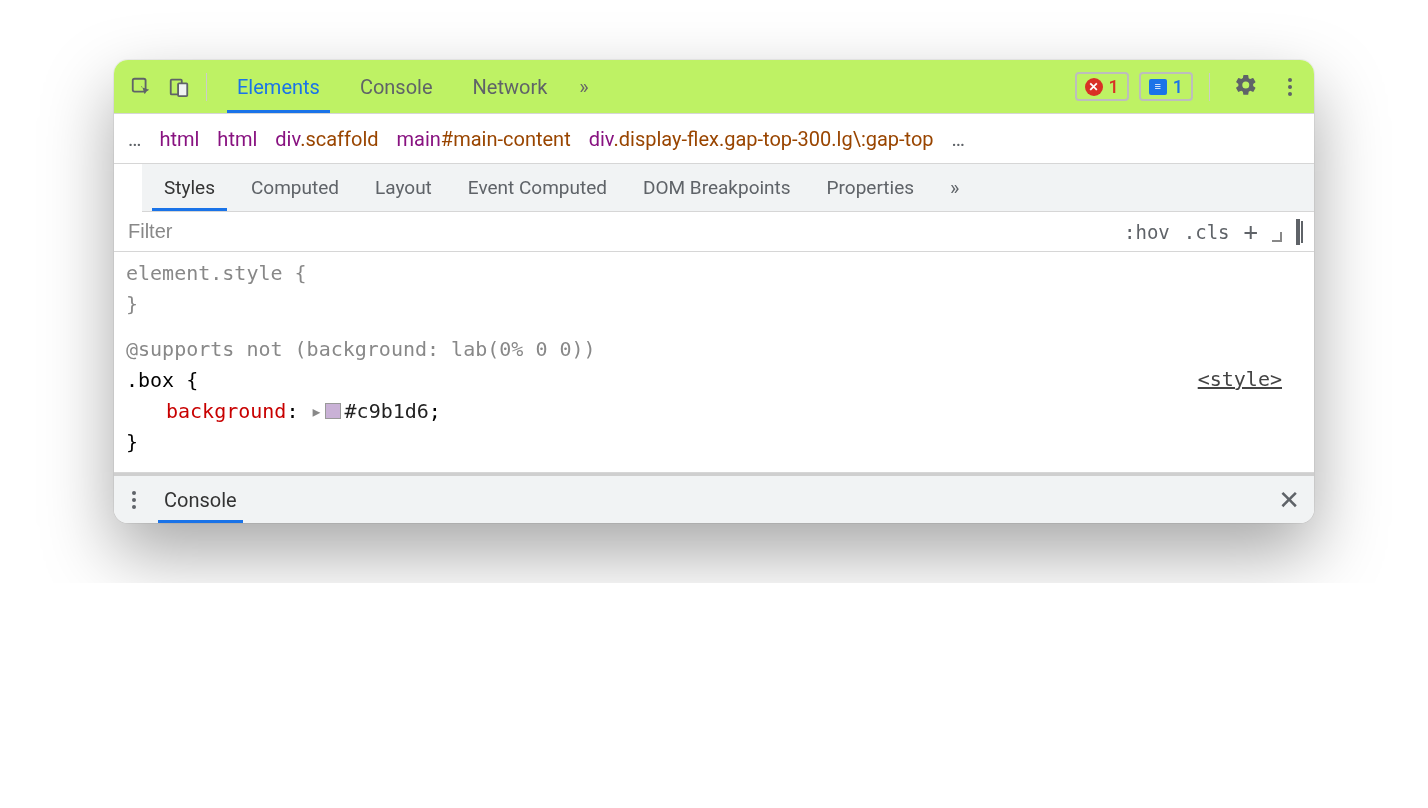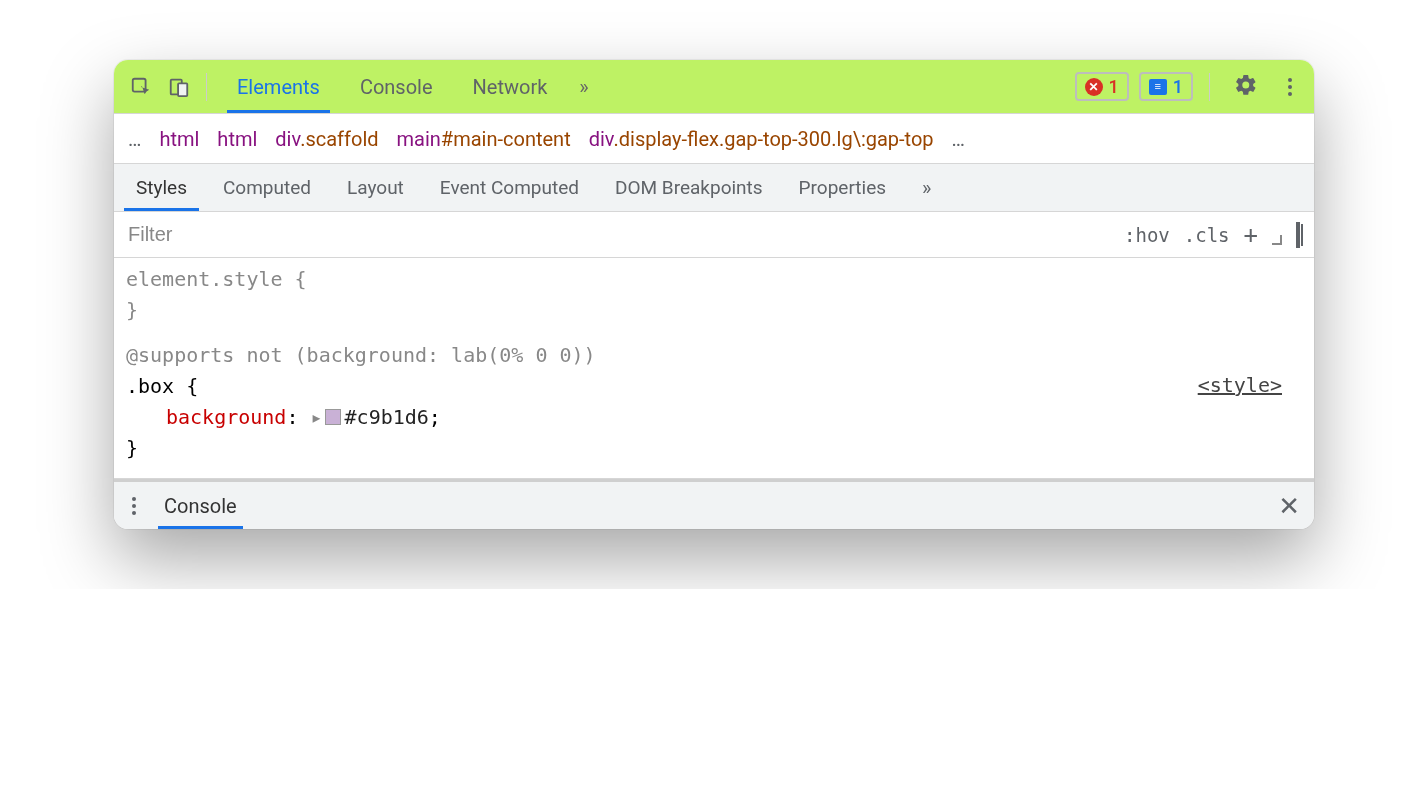--- a/index.html
+++ b/index.html
@@ -90,33 +90,33 @@
     padding: 0 14px; gap: 18px; font-size: 20px; overflow:hidden; white-space:nowrap;
     background:#fff;
   }
   .crumb { cursor:pointer; }
   .crumb.dots { color:#5f6368; }
   .tagc { color:#881280; }
   .clsc { color:#994500; }
 
   .subtabs {
     display:flex; align-items:center; height:48px; border-bottom:1px solid #d6d6d6;
-    background:#f1f3f4; padding:0 4px; gap:0;
+    background:#f1f3f4; padding:0 4px; gap:0;margin-left:28px;
   }
   .subtab {
     padding:0 18px; font-size:19px; color:#5f6368; height:100%;
     display:flex; align-items:center; cursor:pointer; position:relative;
   }
   .subtab.active { color:#333; }
   .subtab.active::after {
     content:""; position:absolute; bottom:0; left:6px; right:6px; height:3px; background:#1a73e8;
   }
 
   .filterbar {
-    display:flex; align-items:center; height:46px; border-bottom:1px solid #d6d6d6; background:#fff;
+    display:flex; align-items:center; height:40px; border-bottom:1px solid #d6d6d6; background:#fff;
   }
   .filter-input {
     flex:1; border:none; outline:none; font-size:20px; padding:0 14px; color:#333;
   }
   .filter-input::placeholder { color:#888; }
   .fbtns { display:flex; align-items:center; gap:14px; padding:0 14px; font-family:ui-monospace, Menlo, monospace; font-size:19px; color:#5f6368;}
   .fbtn { cursor:pointer; }
   .plus { font-size:24px; line-height:1; }
   .drawer-icon { border:2px solid #5f6368; width:20px; height:18px; position:relative; }
   .drawer-icon::before { content:""; position:absolute; left:3px; top:0; bottom:0; width:2px; background:#5f6368; }

